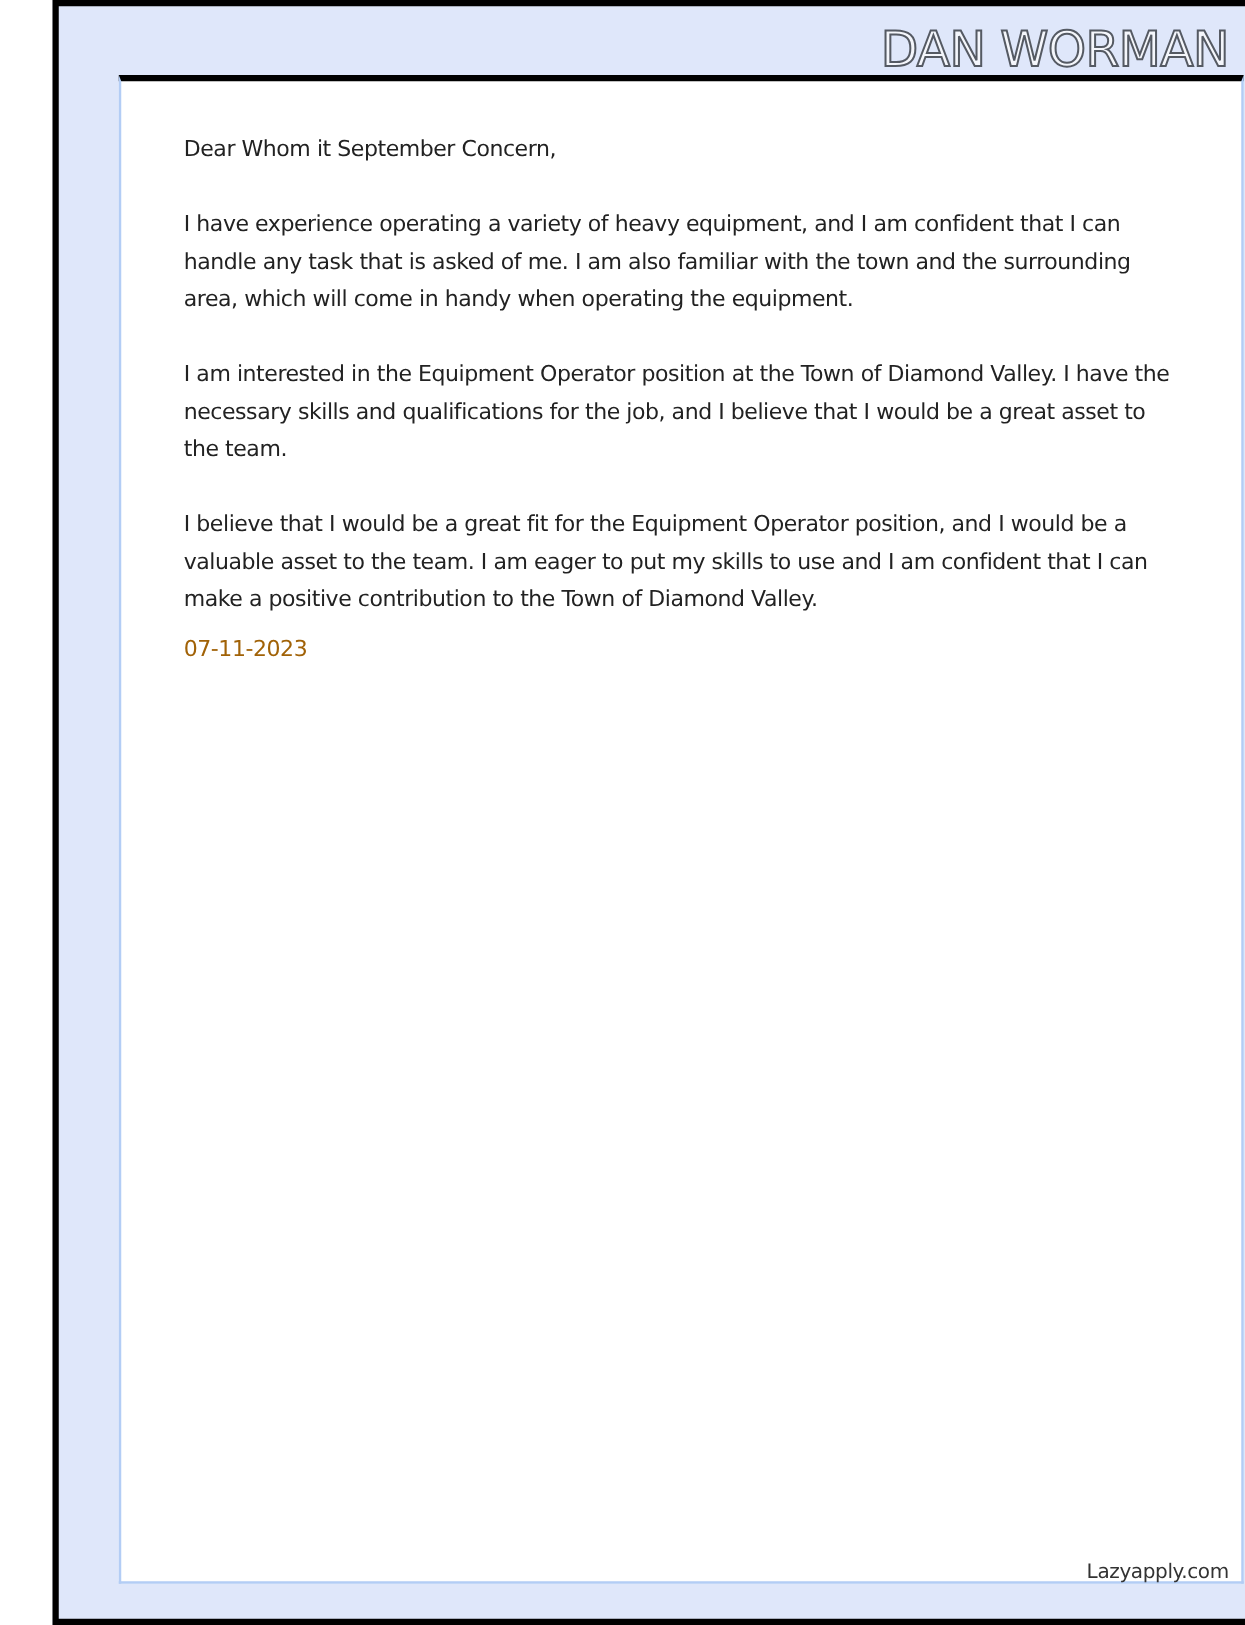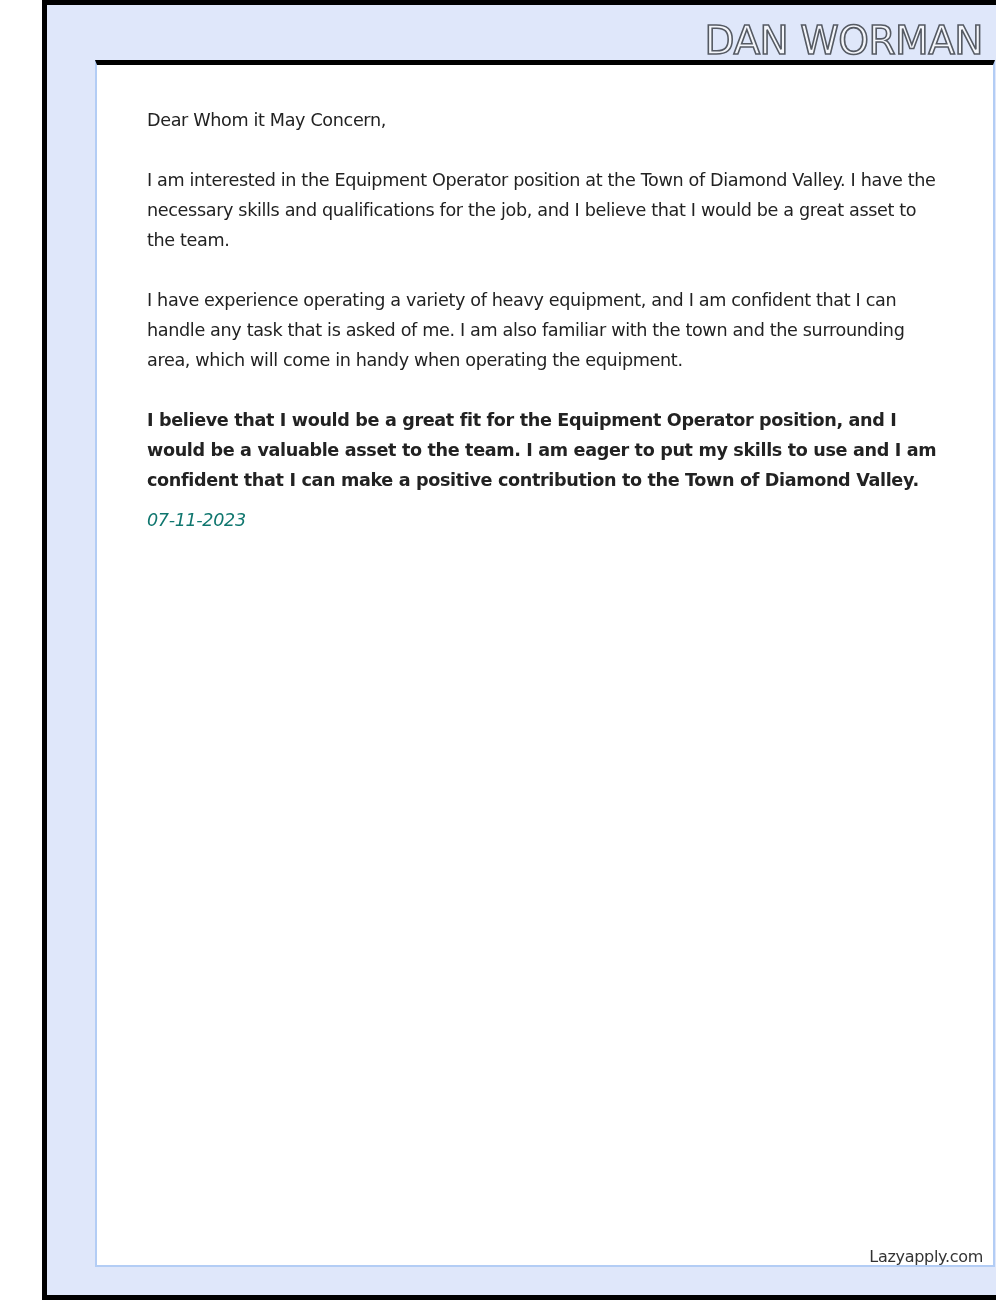--- a/index.html
+++ b/index.html
@@ -57,47 +57,45 @@
       font-size: 17.6px;
       line-height: 30px;
       color: #222222;
       letter-spacing: -0.35px;
     }
     .content p {
       margin: 0 0 30px 0;
     }
     .content p.last {
       margin-bottom: 10px;
-      font-weight: bold;
     }
     .date {
-      color: #0f766e;
+      color: #a16207;
       margin: 0;
-      font-style: italic;
     }
     .footer {
       position: absolute;
       right: 10px;
       bottom: 0px;
       font-family: "DejaVu Sans", sans-serif;
       font-size: 16px;
       color: #333;
       line-height: 16px;
       letter-spacing: -0.3px;
     }
   </style>
 </head>
 <body>
 
 <div class="frame">
   <div class="name">DAN WORMAN</div>
 
   <div class="page">
     <div class="content">
-      <p>Dear Whom it May Concern,</p>
+      <p>Dear Whom it September Concern,</p>
+      <p>I have experience operating a variety of heavy equipment, and I am confident that I can handle any task that is asked of me. I am also familiar with the town and the surrounding area, which will come in handy when operating the equipment.</p>
       <p>I am interested in the Equipment Operator position at the Town of Diamond Valley. I have the necessary skills and qualifications for the job, and I believe that I would be a great asset to the team.</p>
-      <p>I have experience operating a variety of heavy equipment, and I am confident that I can handle any task that is asked of me. I am also familiar with the town and the surrounding area, which will come in handy when operating the equipment.</p>
       <p class="last">I believe that I would be a great fit for the Equipment Operator position, and I would be a valuable asset to the team. I am eager to put my skills to use and I am confident that I can make a positive contribution to the Town of Diamond Valley.</p>
       <p class="date">07-11-2023</p>
     </div>
     <div class="footer">Lazyapply.com</div>
   </div>
 </div>
 
 </body></html>

